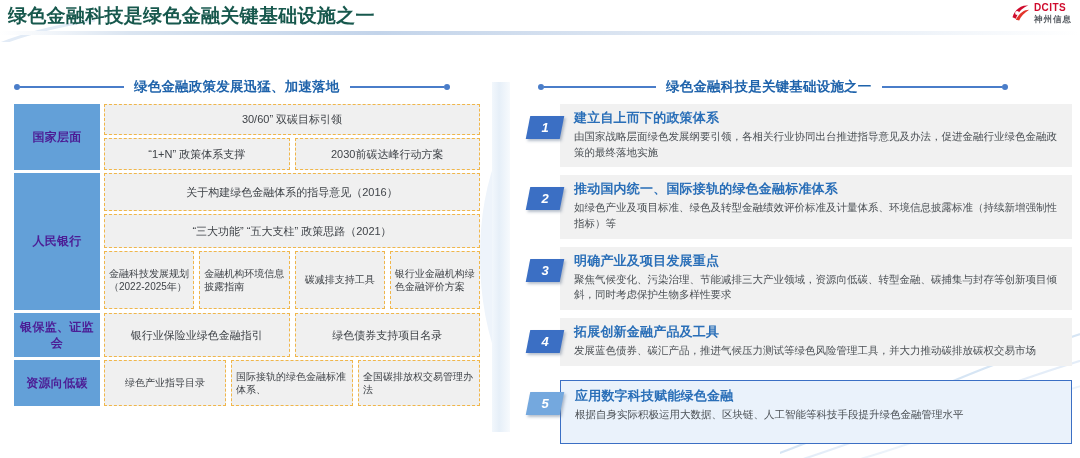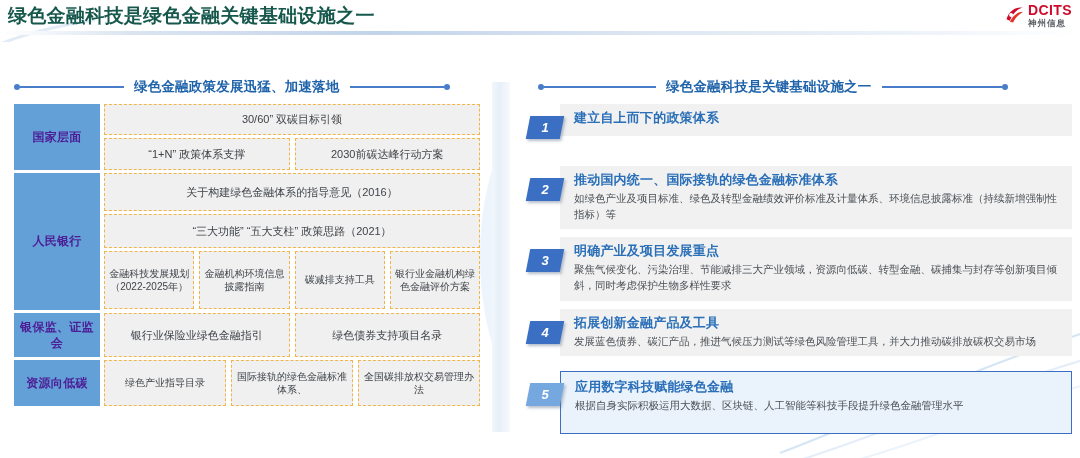--- a/index.html
+++ b/index.html
@@ -43,21 +43,21 @@
 
   
   #logo {
     position: absolute; right: 8px; top: 3px;
     display: flex; align-items: center; gap: 4px;
     z-index: 6;
   }
   #logo-mark { width: 20px; height: 20px; display:block; }
   #logo-text { display: flex; flex-direction: column; line-height: 1; }
   #logo-en {
-    font-size: 14px; font-weight: bold; color: #cf0a2c;
+    font-size: 10px; font-weight: bold; color: #cf0a2c;
     letter-spacing: 0.4px;
   }
   #logo-cn {
     font-size: 8.5px; font-weight: bold; color: #555a60;
     letter-spacing: 1px; margin-top: 2px;
   }
 
   
   #divider {
     position: absolute; left: 492px; top: 82px; width: 18px; height: 350px;
@@ -109,21 +109,21 @@
     margin-left: 4px;
   }
   .sub-row { display: flex; gap: 5px; flex: 1 1 auto; }
   .cell {
     background: #f0f0f0;
     border: 1.2px dashed #f0b64a;
     color: #3f4348;
     font-size: 11px;
     line-height: 1.35;
     display: flex; align-items: center; justify-content: center;
-    text-align: center;
+    text-align: left;
     padding: 3px 4px;
     flex: 1 1 0;
   }
   .cell.small { font-size: 10px; }
 
   
   #row-0 { height: 66px; }
   #row-0 .sub-row:nth-child(1) { flex: 0 0 31px; }
   #row-0 .sub-row:nth-child(2) { flex: 0 0 32px; }
 
@@ -300,20 +300,21 @@
 
   <div id="right-panel">
 
     <div class="item">
       <div class="badge">
         <div class="badge-shape"></div>
         <div class="badge-num">1</div>
       </div>
       <div class="item-card">
         <div class="item-title">建立自上而下的政策体系</div>
+        <div class="item-desc">由国家战略层面绿色发展纲要引领，各相关行业协同出台推进指导意见及办法，促进金融行业绿色金融政策的最终落地实施</div>
       </div>
     </div>
 
     <div class="item">
       <div class="badge">
         <div class="badge-shape"></div>
         <div class="badge-num">2</div>
       </div>
       <div class="item-card">
         <div class="item-title">推动国内统一、国际接轨的绿色金融标准体系</div>

